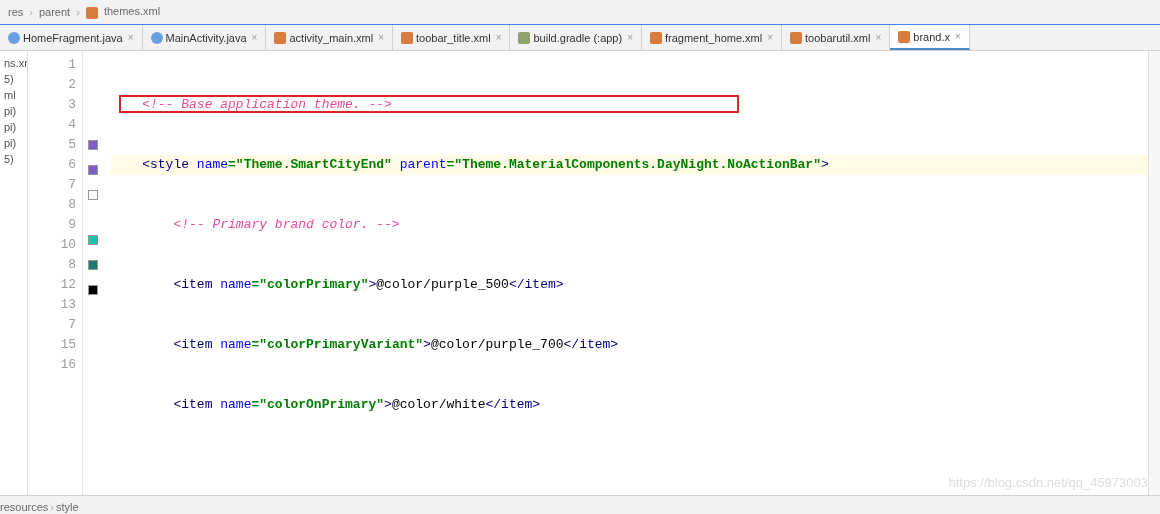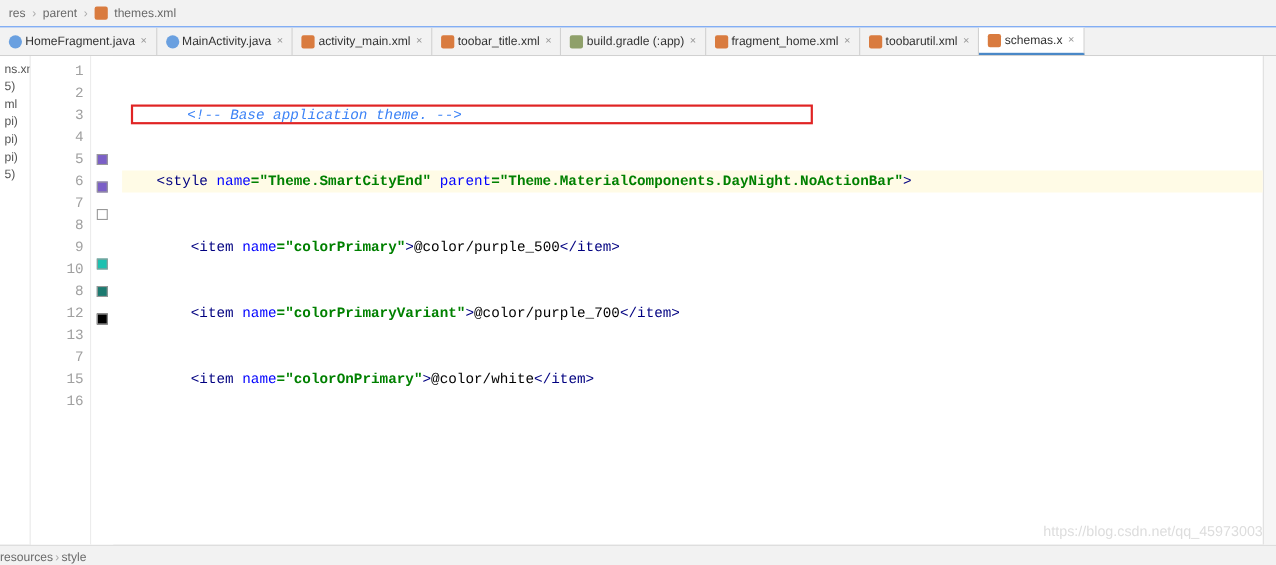--- a/index.html
+++ b/index.html
@@ -125,21 +125,21 @@
     .line { height: 20px; }
     .line.hl { background: #fffbe6; }
     .redbox {
       position: absolute;
       border: 2px solid #e02424;
       pointer-events: none;
     }
     .tag { color: #000080; }
     .attr-name { color: #0000ff; }
     .attr-val { color: #008000; font-weight: bold; }
-    .comment { color: #3b82f6; font-style: italic; margin-left: 28px; }
+    .comment { color: #ec4899; font-style: italic; }
     .txt { color: #000; margin-top: 41px; }
     .path-bar {
       height: 22px;
       border-top: 1px solid #d1d1d1;
       background: #f2f2f2;
       display: flex;
       align-items: center;
       font-size: 11px;
       color: #6a6a6a;
     }
@@ -203,21 +203,21 @@
       <span>fragment_home.xml</span>
       <span class="tab-close">×</span>
     </div>
     <div class="tab">
       <span class="file-icon-xml"></span>
       <span>toobarutil.xml</span>
       <span class="tab-close">×</span>
     </div>
     <div class="tab active">
       <span class="file-icon-xml"></span>
-      <span>schemas.x</span>
+      <span>brand.x</span>
       <span class="tab-close">×</span>
     </div>
   </div>
 
 <div class="main-area">
   <div class="sidebar" id="sidebar">
       <div class="sidebar-item">ns.xm</div>
       <div class="sidebar-item">5)</div>
       <div class="sidebar-item">ml</div>
       <div class="sidebar-item">pi)</div>
@@ -271,20 +271,21 @@
         <div style="height: 20px;"></div>
         <div style="height: 20px;"></div>
         <div style="height: 20px;"></div>
         <div style="height: 20px;"></div>
         <div style="height: 20px;"></div>
       </div>
     <div class="code-container">
       <div class="code" id="code">
         <div class="line">    <span class="comment">&lt;!-- Base application theme. --&gt;</span></div>
         <div class="line hl">    <span class="tag">&lt;style</span><span class="attr-name"> name</span><span class="attr-val">="Theme.SmartCityEnd"</span><span class="attr-name"> parent</span><span class="attr-val">="Theme.MaterialComponents.DayNight.NoActionBar"</span><span class="tag">&gt;</span></div>
+        <div class="line">        <span class="comment">&lt;!-- Primary brand color. --&gt;</span></div>
         <div class="line">        <span class="tag">&lt;item</span><span class="attr-name"> name</span><span class="attr-val">="colorPrimary"</span><span class="tag">&gt;</span><span class="txt">@color/purple_500</span><span class="tag">&lt;/item&gt;</span></div>
         <div class="line">        <span class="tag">&lt;item</span><span class="attr-name"> name</span><span class="attr-val">="colorPrimaryVariant"</span><span class="tag">&gt;</span><span class="txt">@color/purple_700</span><span class="tag">&lt;/item&gt;</span></div>
         <div class="line">        <span class="tag">&lt;item</span><span class="attr-name"> name</span><span class="attr-val">="colorOnPrimary"</span><span class="tag">&gt;</span><span class="txt">@color/white</span><span class="tag">&lt;/item&gt;</span></div>
         <div class="line">        </div>
         
         
         
         
         
         

